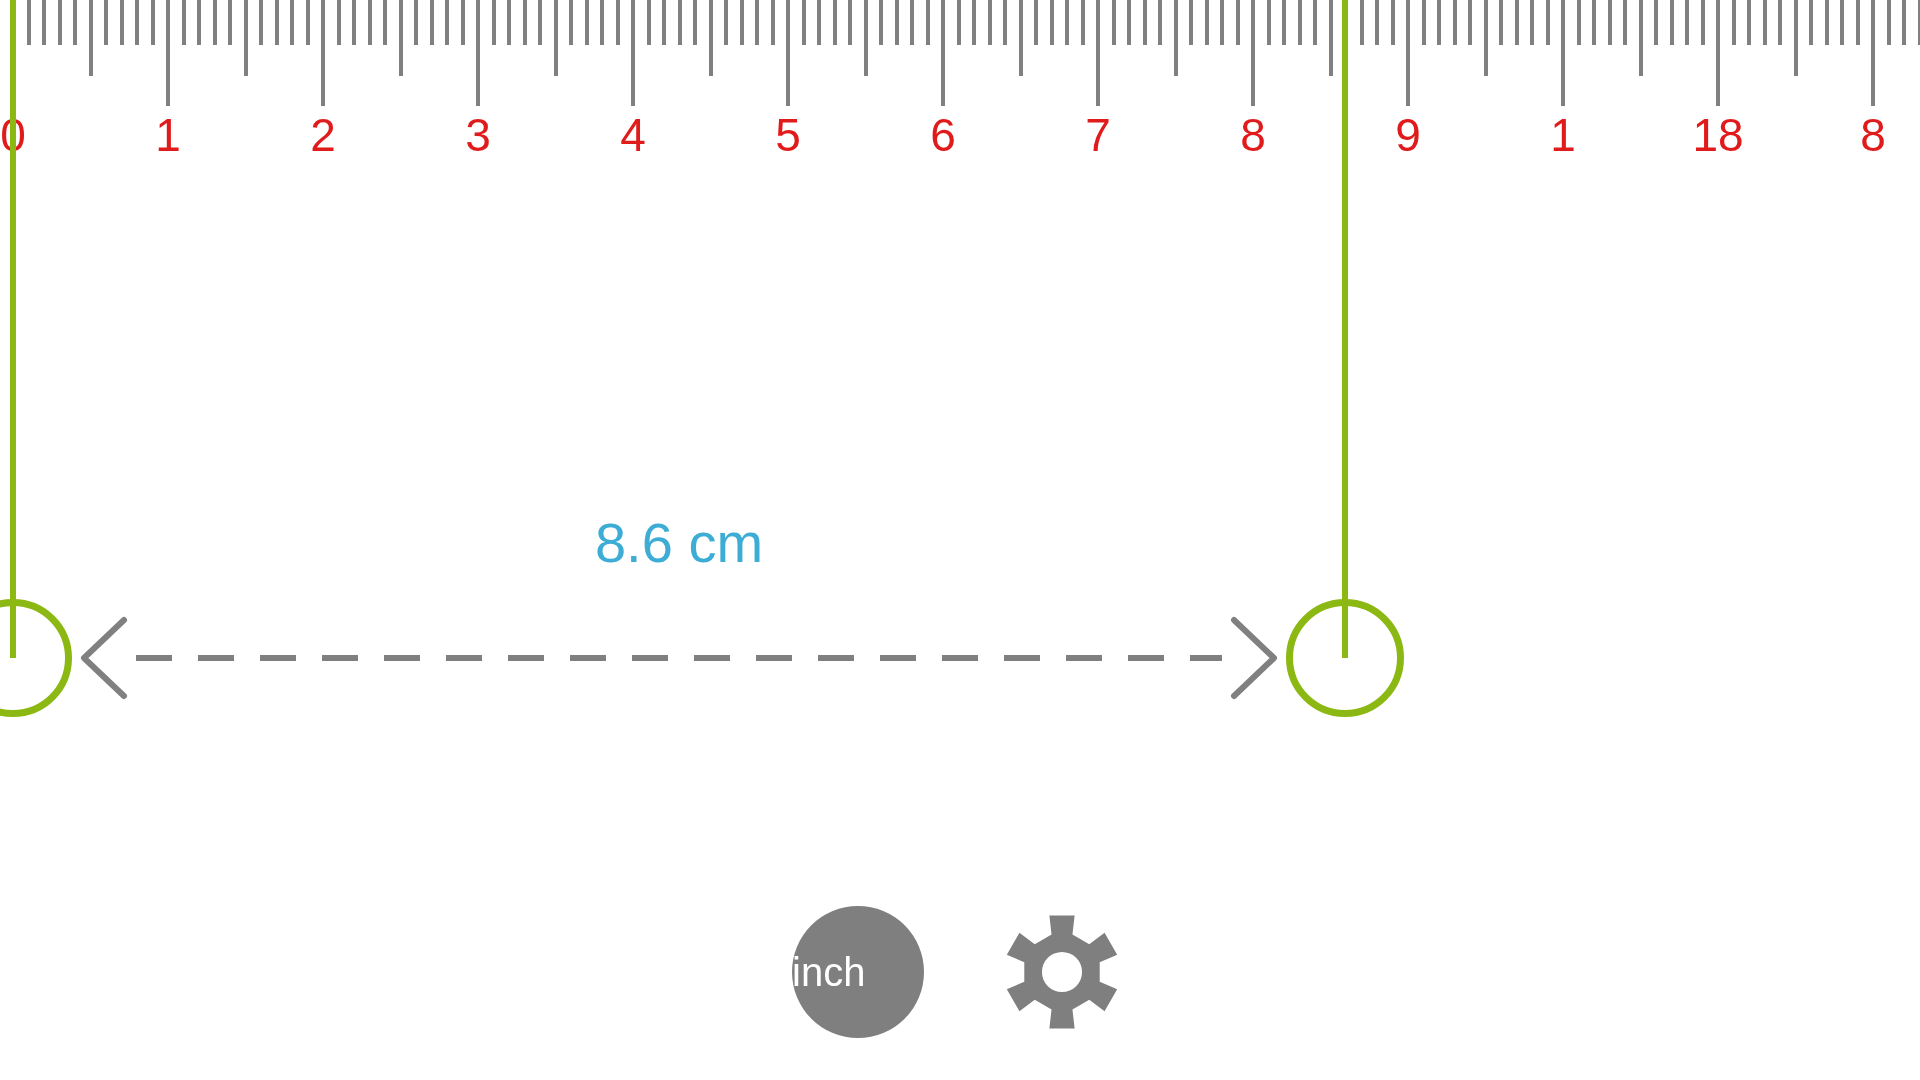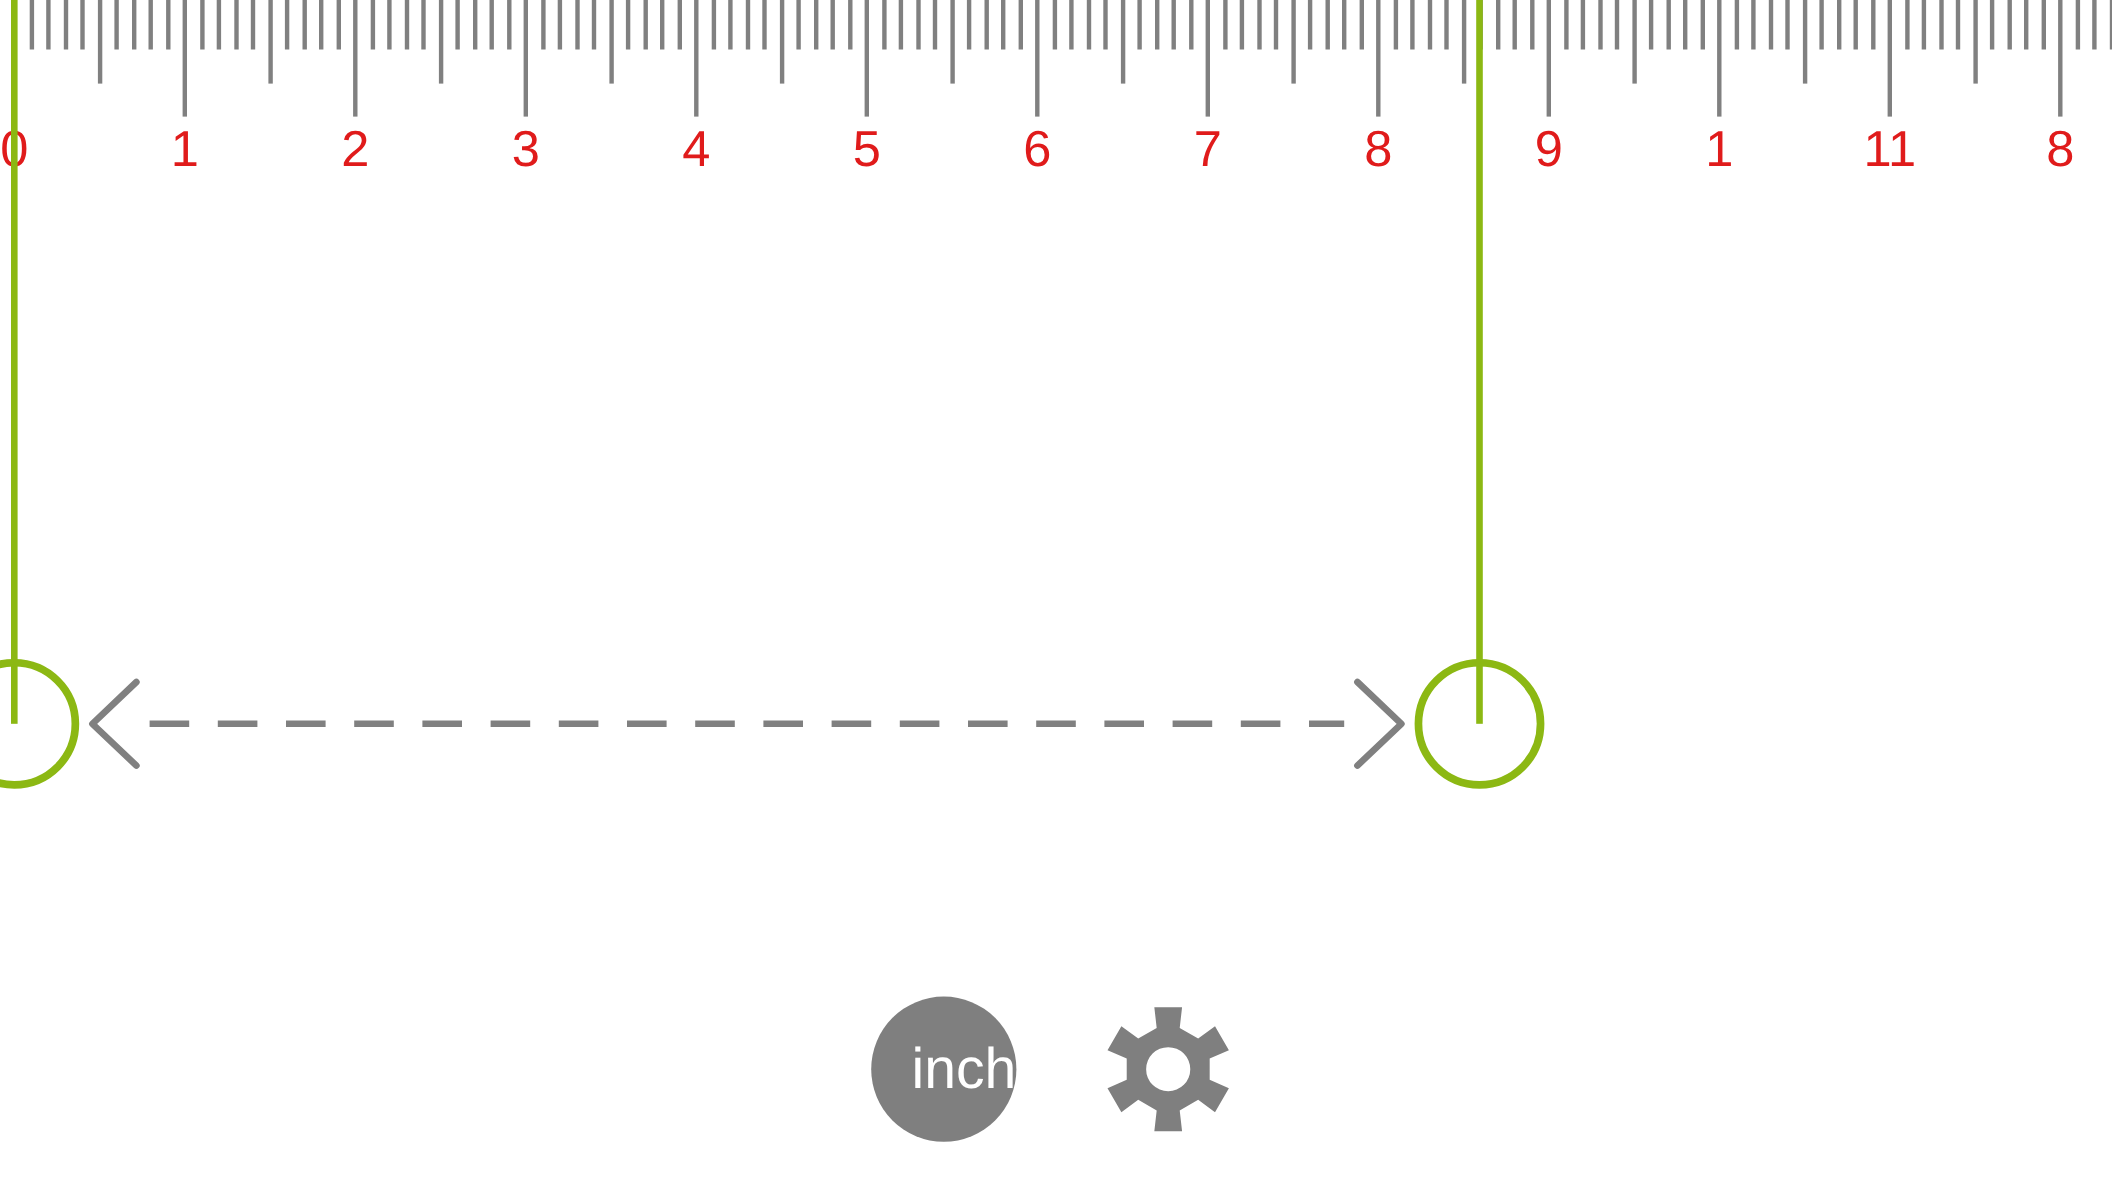--- a/index.html
+++ b/index.html
@@ -106,22 +106,22 @@
   }
 
   #unit-toggle {
     width: 132px;
     height: 132px;
     border-radius: 50%;
     background: #7f7f7f;
     color: #ffffff;
     display: flex;
     align-items: center;
-    justify-content: flex-end;
-    font-size: 52px;
+    justify-content: flex-start;
+    font-size: 40px;
     font-family: "Liberation Sans", sans-serif;
     cursor: pointer;
     user-select: none;
     border: none;
     padding: 0;
   }
 
   #settings-button {
     width: 132px;
     height: 132px;
@@ -268,36 +268,37 @@
       <div class="cm-label" style="left: 168px;">1</div>
       <div class="cm-label" style="left: 323px;">2</div>
       <div class="cm-label" style="left: 478px;">3</div>
       <div class="cm-label" style="left: 633px;">4</div>
       <div class="cm-label" style="left: 788px;">5</div>
       <div class="cm-label" style="left: 943px;">6</div>
       <div class="cm-label" style="left: 1098px;">7</div>
       <div class="cm-label" style="left: 1253px;">8</div>
       <div class="cm-label" style="left: 1408px;">9</div>
       <div class="cm-label" style="left: 1563px;">1</div>
-      <div class="cm-label" style="left: 1718px;">11</div>
+      <div class="cm-label" style="left: 1718px;">18</div>
       <div class="cm-label" style="left: 1873px;">8</div>
     </div>
 
   <div id="dimension-row">
 
     <div class="marker-line" id="marker-line-start" style="left: 10px; height: 658px; background: rgb(140, 184, 19);"></div>
 
     <div class="marker-line" id="marker-line-end" style="left: 1342px; height: 658px; background: rgb(140, 184, 19);"></div>
 
     <svg id="dim-arrow" width="1920" height="1080" style="position:absolute;left:0;top:0;pointer-events:none;">
       <line id="dash-line" stroke="#808080" stroke-width="6" stroke-dasharray="36 26" stroke-linecap="butt" x1="136" y1="658" x2="1222" y2="658"></line>
       <polyline id="arrow-left" fill="none" stroke="#808080" stroke-width="6" stroke-linecap="round" stroke-linejoin="round" points="124,620 84,658 124,696"></polyline>
       <polyline id="arrow-right" fill="none" stroke="#808080" stroke-width="6" stroke-linecap="round" stroke-linejoin="round" points="1234,620 1274,658 1234,696"></polyline>
     </svg>
 
+    <div id="measure-value" style="left: 679px; top: 515px; color: rgb(61, 173, 214);">8.6 cm</div>
 
     <div class="marker-handle" id="handle-start" style="left: 13px; top: 658px; border-color: rgb(140, 184, 19);"></div>
     <div class="marker-handle" id="handle-end" style="left: 1345px; top: 658px; border-color: rgb(140, 184, 19);"></div>
   </div>
 
   <div id="toolbar">
 
     <button id="unit-toggle" type="button" style="background: rgb(127, 127, 127);">
       <span>inch</span>
     </button>

